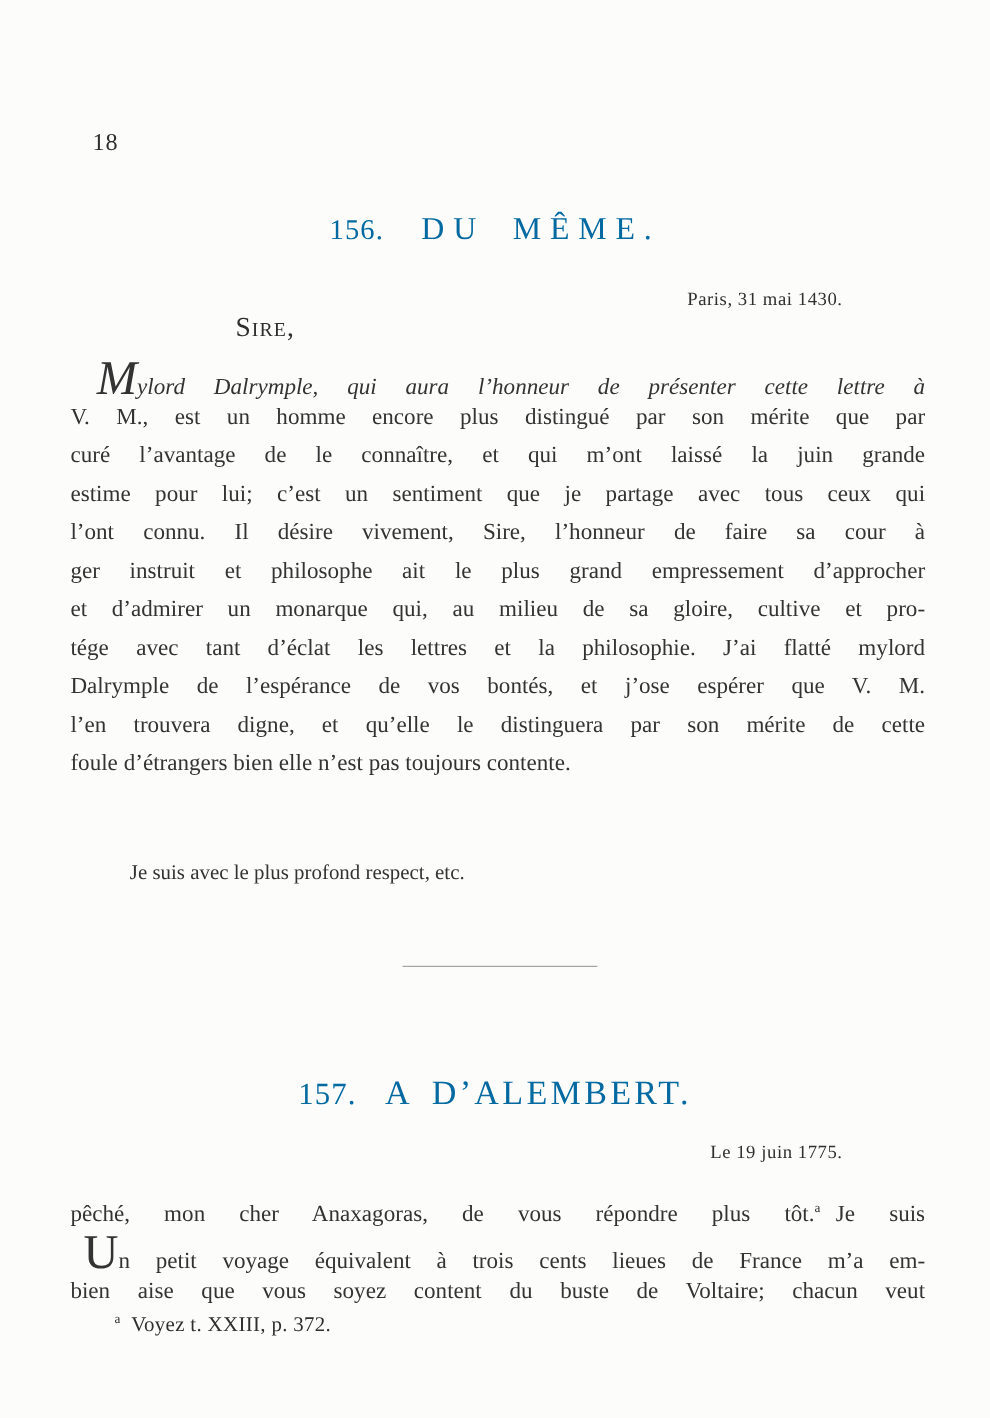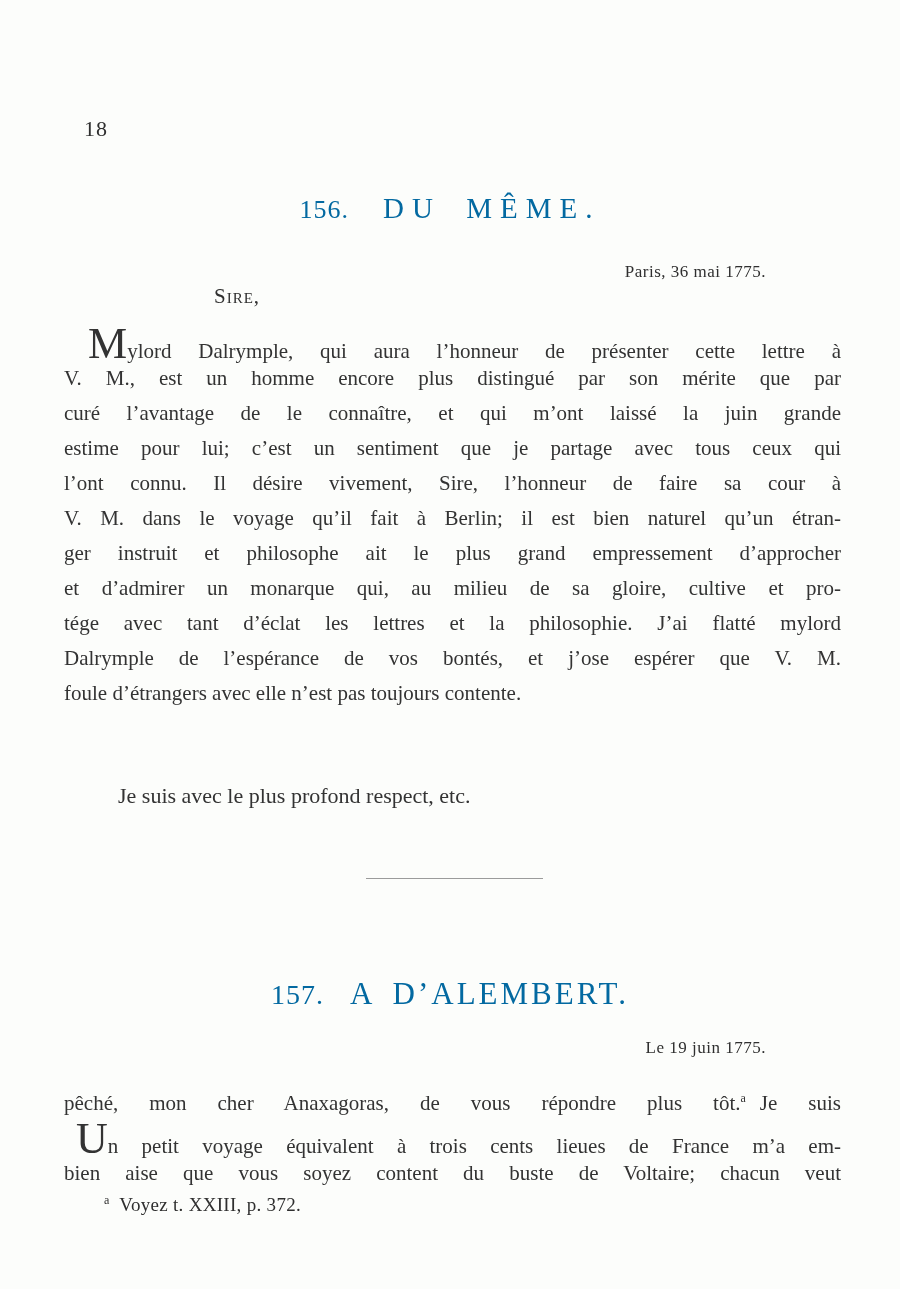--- a/index.html
+++ b/index.html
@@ -33,37 +33,37 @@
   .h157 .letter-no { font-size: 28px; }
   .h157 .letter-title { font-size: 31px; letter-spacing: 3px; word-spacing: 8px; margin-left: 26px; }
   .dateline {
     position: absolute; right: 106px;
     font-size: 17px; letter-spacing: 0.5px; white-space: nowrap;
   }
   .d156 { top: 230px; }
   .d157 { top: 1006px; text-align: center; }
   .salutation {
     position: absolute; left: 214px; top: 252px;
-    font-size: 21px; font-variant: small-caps; letter-spacing: 1px;
+    font-size: 25px; font-variant: small-caps; letter-spacing: 1px;
   }
   .body-block {
     position: absolute; left: 64px; width: 777px;
     font-size: 21px; line-height: 35px; color: #333;
   }
   .p156 { top: 294px; }
   .p157 { top: 1054px; }
   .line { height: 35px; }
   .jline { text-align: justify; text-align-last: justify; }
   .plain { text-align: left; }
-  .indent1 { text-indent: 24px; }
+  .indent1 { text-indent: 24px; font-style: italic; }
   .indent2 { text-indent: 12px; }
   .initial { font-size: 44px; line-height: 35px; }
   .closing {
     position: absolute; left: 118px; top: 751px;
-    font-size: 22px; color: #333;
+    font-size: 19px; color: #333;
   }
   .divider {
     position: absolute; left: 366px; top: 846px;
     width: 177px; height: 1px; background: #9b9b9b;
   }
   .fn {
     position: absolute; left: 104px; top: 1162px;
     font-size: 19px; color: #2f2f2f;
   }
   .fn-marker, .fnref { font-size: 12px; vertical-align: super; line-height: 0; }
@@ -74,36 +74,36 @@
 <body>
 
 <div class="scan-page">
 
   <div class="page-number">18</div>
 
   <div class="letter-heading h156">
     <span class="letter-no">156.</span><span class="letter-title">DU MÊME.</span>
   </div>
 
-  <div class="dateline d156">Paris, 36 mai 1775.</div>
+  <div class="dateline d156">Paris, 31 mai 1430.</div>
 
   <div class="salutation">Sire,</div>
 
   <div class="body-block p156">
     <div class="line jline indent1"><span class="initial">M</span><span>ylord Dalrymple, qui aura l’honneur de présenter cette lettre à</span></div>
     <div class="line jline">V. M., est un homme encore plus distingué par son mérite que par</div>
     <div class="line jline">curé l’avantage de le connaître, et qui m’ont laissé la juin grande</div>
     <div class="line jline">estime pour lui; c’est un sentiment que je partage avec tous ceux qui</div>
     <div class="line jline">l’ont connu. Il désire vivement, Sire, l’honneur de faire sa cour à</div>
-    <div class="line jline">V. M. dans le voyage qu’il fait à Berlin; il est bien naturel qu’un étran-</div>
     <div class="line jline">ger instruit et philosophe ait le plus grand empressement d’approcher</div>
     <div class="line jline">et d’admirer un monarque qui, au milieu de sa gloire, cultive et pro-</div>
     <div class="line jline">tége avec tant d’éclat les lettres et la philosophie. J’ai flatté mylord</div>
     <div class="line jline">Dalrymple de l’espérance de vos bontés, et j’ose espérer que V. M.</div>
-    <div class="line plain">foule d’étrangers avec elle n’est pas toujours contente.</div>
+    <div class="line jline">l’en trouvera digne, et qu’elle le distinguera par son mérite de cette</div>
+    <div class="line plain">foule d’étrangers bien elle n’est pas toujours contente.</div>
   </div>
 
   <div class="closing">Je suis avec le plus profond respect, etc.</div>
 
   <div class="divider"></div>
 
   <div class="letter-heading h157">
     <span class="letter-no">157.</span><span class="letter-title">A D’ALEMBERT.</span>
   </div>
 

